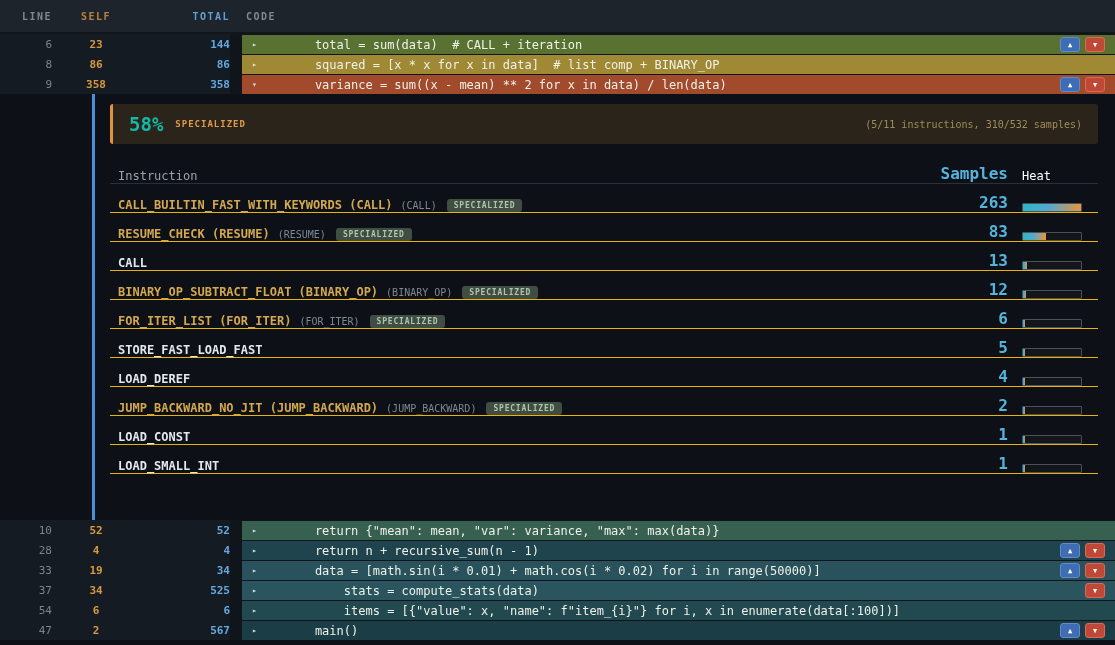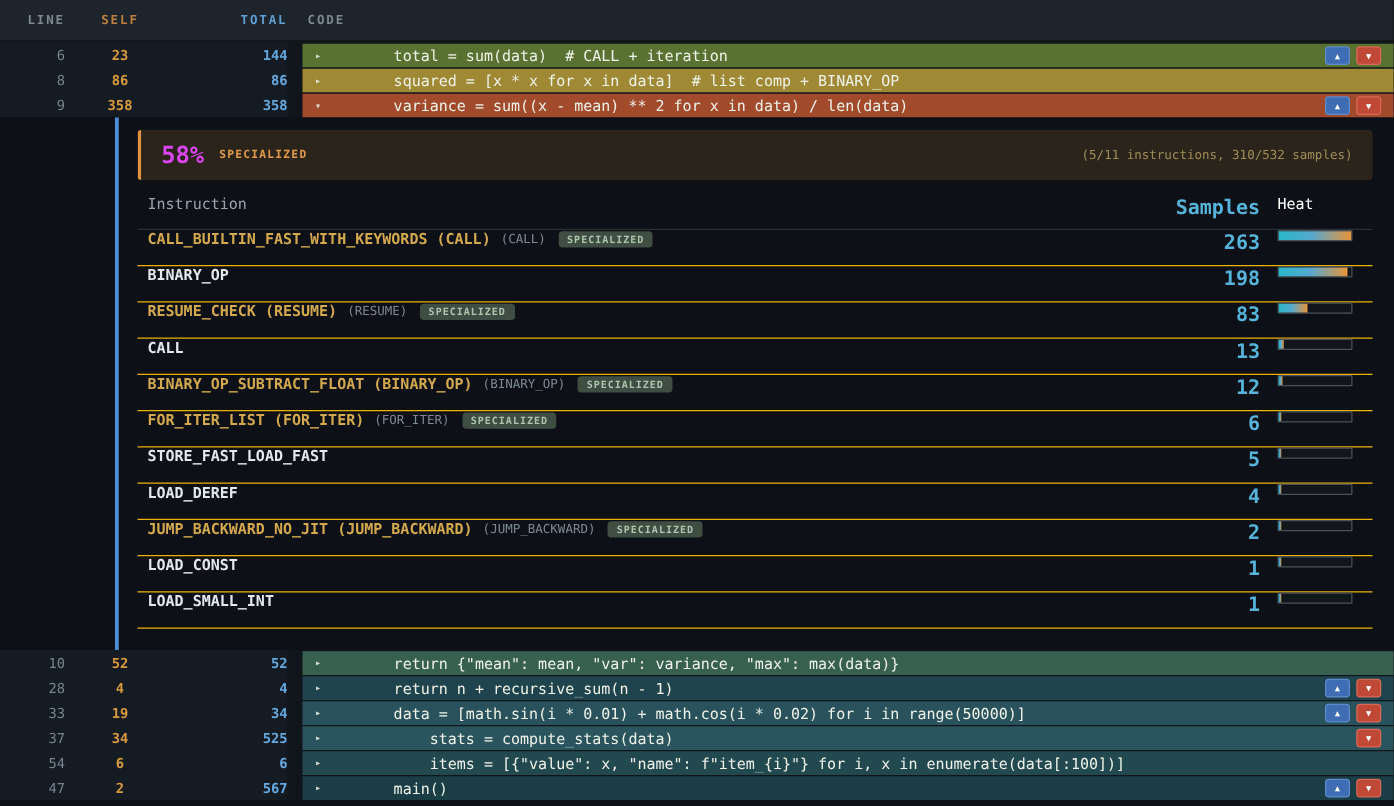--- a/index.html
+++ b/index.html
@@ -52,26 +52,26 @@
 
   
   .expanded { position:relative; height:426px; background:#0d1117; }
   .vline { position:absolute; left:92px; top:0; bottom:0; width:3px; background:#4b8fd6; }
   .panel { position:absolute; left:110px; right:17px; top:10px; }
   .panel-header {
     display:flex; align-items:center; height:40px;
     background:#2b241a; border-left:3px solid #e0923f; border-radius:3px;
     padding:0 16px;
   }
-  .pct { font-size:19px; font-weight:bold; color:#d946ef; }
+  .pct { font-size:19px; font-weight:bold; color:#14b8a6; }
   .pct-label { margin-left:12px; font-size:9px; font-weight:bold; letter-spacing:1px; color:#e09a4a; }
   .summary { margin-left:auto; font-size:10px; color:#a08e5a; }
 
   .instr-table { margin-top:12px; }
-  .i-head, .i-row { display:flex; align-items:flex-start; }
+  .i-head, .i-row { display:flex; align-items:flex-end; }
   .i-head { height:28px; border-bottom:1px solid #2a3038; font-size:12px; }
   .i-head .i-name-wrap { color:#9aa4ae; }
   .i-head .i-samples { color:#56b3da; font-weight:bold; }
   .i-head .i-heat-label { width:76px; margin-left:14px; color:#ffffff; flex:none; }
   .i-row { height:29px; border-bottom:1px solid #eab308; }
   .i-name-wrap { flex:1; min-width:0; padding-left:8px; display:flex; align-items:center; }
   .i-name { font-size:12px; font-weight:bold; color:#e2e8ee; white-space:pre; }
   .i-name.gold { color:#d4a84e; }
   .i-base { margin-left:8px; font-size:10px; color:#7d8893; white-space:pre; }
   .i-badge {
@@ -169,32 +169,20 @@
       <span class="i-badge">SPECIALIZED</span>
     </div>
     <div class="i-samples">263</div>
     <div class="i-heat">
       <div class="i-heat-track">
         <div class="i-heat-fill" style="width: 58px;"></div>
       </div>
     </div>
   </div>
 
-  <div class="i-row">
-    <div class="i-name-wrap">
-      <span class="i-name">BINARY_OP</span>
-
-    </div>
-    <div class="i-samples">198</div>
-    <div class="i-heat">
-      <div class="i-heat-track">
-        <div class="i-heat-fill" style="width: 55px;"></div>
-      </div>
-    </div>
-  </div>
 
   <div class="i-row">
     <div class="i-name-wrap">
       <span class="i-name gold">RESUME_CHECK (RESUME)</span>
       <span class="i-base">(RESUME)</span>
       <span class="i-badge">SPECIALIZED</span>
     </div>
     <div class="i-samples">83</div>
     <div class="i-heat">
       <div class="i-heat-track">

